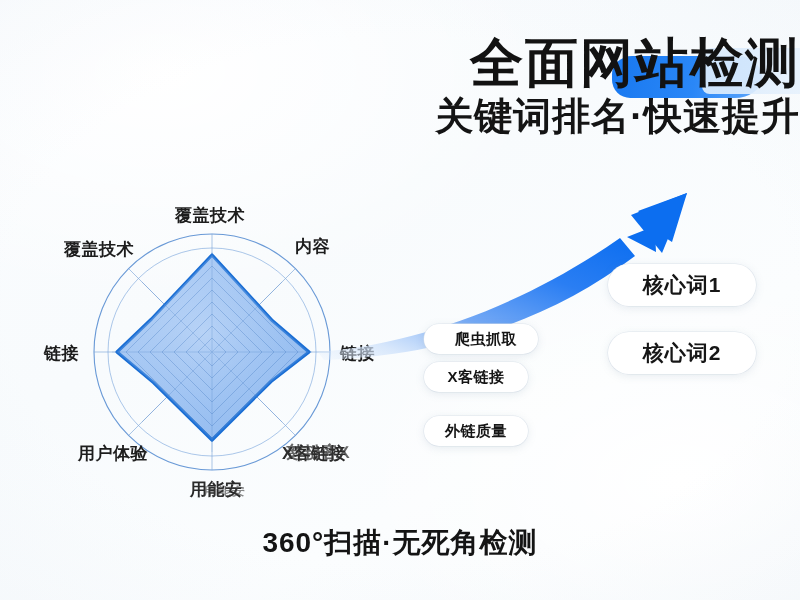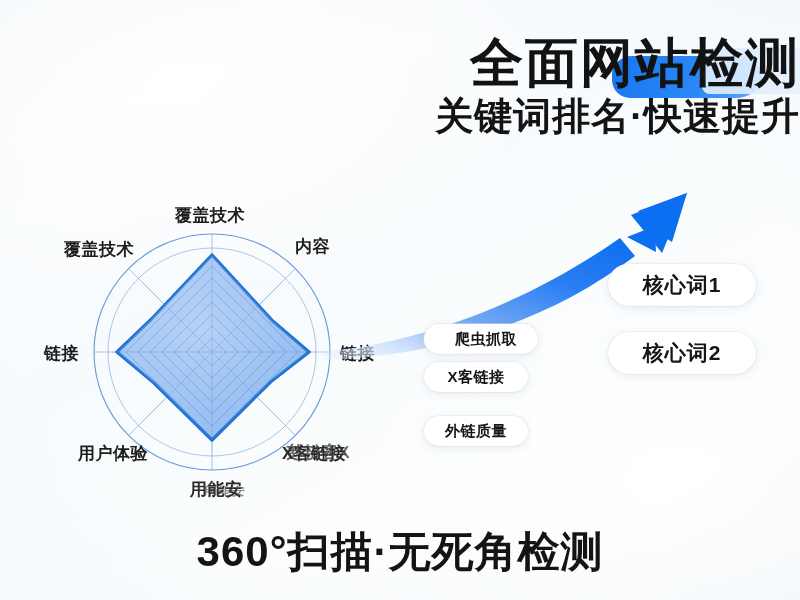--- a/index.html
+++ b/index.html
@@ -87,21 +87,21 @@
     white-space: nowrap;
   }
 
   
   .foot-title {
     position: absolute;
     left: 0;
     top: 524px;
     width: 800px;
     text-align: center;
-    font-size: 42px;
+    font-size: 28px;
     font-weight: 700;
     letter-spacing: 1px;
     color: #141414;
     white-space: nowrap;
     z-index: 5;
   }
 
   
   #radar {
     position: absolute;

